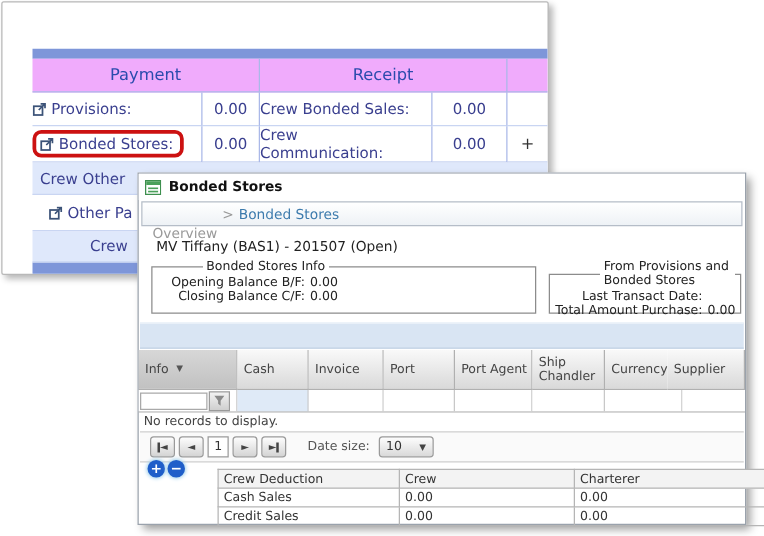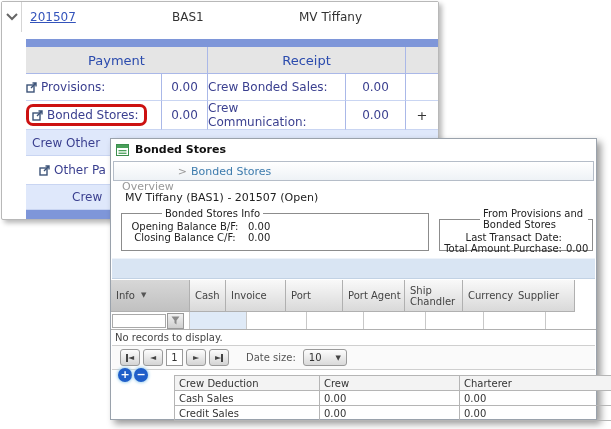--- a/index.html
+++ b/index.html
@@ -18,21 +18,21 @@
   .vessel-code { position:absolute; left:170px; top:8px; font-size:12px; color:#333; }
   .vessel-name { position:absolute; left:297px; top:8px; font-size:12px; color:#333; }
 
   .pr-panel { position:absolute; left:24px; top:37px; width:412px; height:180px; background:#fff; }
   .blue-bar { height:8px; background:#7e96d9; }
   .blue-bar.bottom { height:9px; }
   .pr-row { display:grid; grid-template-columns:136px 46px 138px 60px 32px; }
   .pr-cell { border-right:1px solid #aab8e8; border-bottom:1px solid #c9d5f2;
     display:flex; align-items:center; font-size:12px; color:#3a3f8f; }
   .pr-cell:last-child { border-right:none; }
-  .pr-head { height:27px; background:#e5e5e5; }
+  .pr-head { height:27px; background:#f0abfc; }
   .pr-head .pr-cell { justify-content:center; color:#2b4bad; font-size:13px;
     border-bottom:1px solid #aab8e8; }
   .lbl { padding-right:6px; gap:4px; }
   .val { justify-content:center; }
   .r2 { height:27px; } .r3 { height:29px; }
   .r4 { height:26px; background:#dfe8fb; } .r5 { height:29px; } .r6 { height:25px; background:#dfe8fb; }
   .hl-box { border:3px solid #cc1111; border-radius:7px; padding:1px 5px 1px 3px;
     display:flex; align-items:center; gap:4px; margin-right:-4px; }
   .plus-cell { justify-content:center; color:#333; font-size:13px; cursor:pointer; }
 
@@ -50,21 +50,21 @@
   .crumb .current { color:#3d7bad; cursor:pointer; }
   .vessel-line { position:absolute; left:14px; top:52px; font-size:11px; color:#222; }
 
   fieldset { position:absolute; top:69px; border:1px solid #8c8c8c; font-size:10px;
     color:#222; padding:2px 4px 4px 4px; }
   fieldset legend { font-size:10px; color:#222; padding:0 3px;margin-left:36px; }
   .fs1 { left:10px; width:308px; height:43px; }
   .fs2 { left:328px; width:152px; height:43px; }
   .fs-row { display:flex; }
   .fs-row .fl { text-align:right; }
-  .fs1 .fl { width:118px;text-align:center; } .fs2 .fl { width:118px; }
+  .fs1 .fl { width:118px; } .fs2 .fl { width:118px; }
   .fs-row .fv { padding-left:4px; }
 
   .toolbar { position:absolute; left:1px; right:1px; top:119px; height:21px;
     background:#d9e5f3; border-top:1px solid #eef3fa; border-bottom:1px solid #c2d2e4; }
 
   .grid { position:absolute; left:0; top:141px; width:485px; }
   .g-head { display:flex; height:32px; }
   .g-hcell { border-right:1px solid #b0b0b0; border-bottom:1px solid #b0b0b0;
     background:linear-gradient(#f9f9f9,#d9d9d9); font-size:10px; color:#444;
     display:flex; align-items:center; padding-left:5px; cursor:pointer; line-height:1.1; }
@@ -102,30 +102,20 @@
   .crew-table { position:absolute; left:63px; top:236px; width:500px;
     border-collapse:collapse; font-size:10px; color:#333; }
   .crew-table td { border:1px solid #b5b5b5; height:15px; padding:0 0 0 4px; }
   .crew-table tr.hd td { background:#f3f3f3; }
   .ct-c1 { width:145px; } .ct-c2 { width:140px; }
 </style>
 </head>
 <body>
 
 <div class="bg-window">
-  <div class="voyage-row">
-    <div class="chev-col">
-      <svg width="12" height="8" viewBox="0 0 12 8">
-        <polyline points="1,1 6,6 11,1" fill="none" stroke="#666" stroke-width="2"></polyline>
-      </svg>
-    </div>
-    <span class="voyage-link">201507</span>
-    <span class="vessel-code">BAS1</span>
-    <span class="vessel-name">MV Tiffany</span>
-  </div>
 
   <div class="pr-panel">
     <div class="blue-bar"></div>
 
     <div class="pr-row pr-head">
       <div class="pr-cell" style="grid-column:1/3">Payment</div>
       <div class="pr-cell" style="grid-column:3/5">Receipt</div>
       <div class="pr-cell"></div>
     </div>
 
@@ -227,21 +217,21 @@
   </fieldset>
 
   <div class="toolbar"></div>
 
   <div class="grid">
     <div class="g-head">
       <div class="g-hcell sorted" style="width:79px">
         <span>Info</span>
         <span class="sort-ico">▼</span>
       </div>
-      <div class="g-hcell" style="width:36px">Cash</div>
+      <div class="g-hcell" style="width:57px">Cash</div>
       <div class="g-hcell" style="width:60px">Invoice</div>
       <div class="g-hcell" style="width:57px">Port</div>
       <div class="g-hcell" style="width:62px">Port Agent</div>
       <div class="g-hcell" style="width:58px">Ship Chandler</div>
       <div class="g-hcell" style="width:50px; border-right:none">Currency</div>
       <div class="g-hcell" style="width:62px">Supplier</div>
     </div>
     <div class="g-filter">
       <div class="g-fcell" style="width:79px">
         <input class="f-input" style="">

